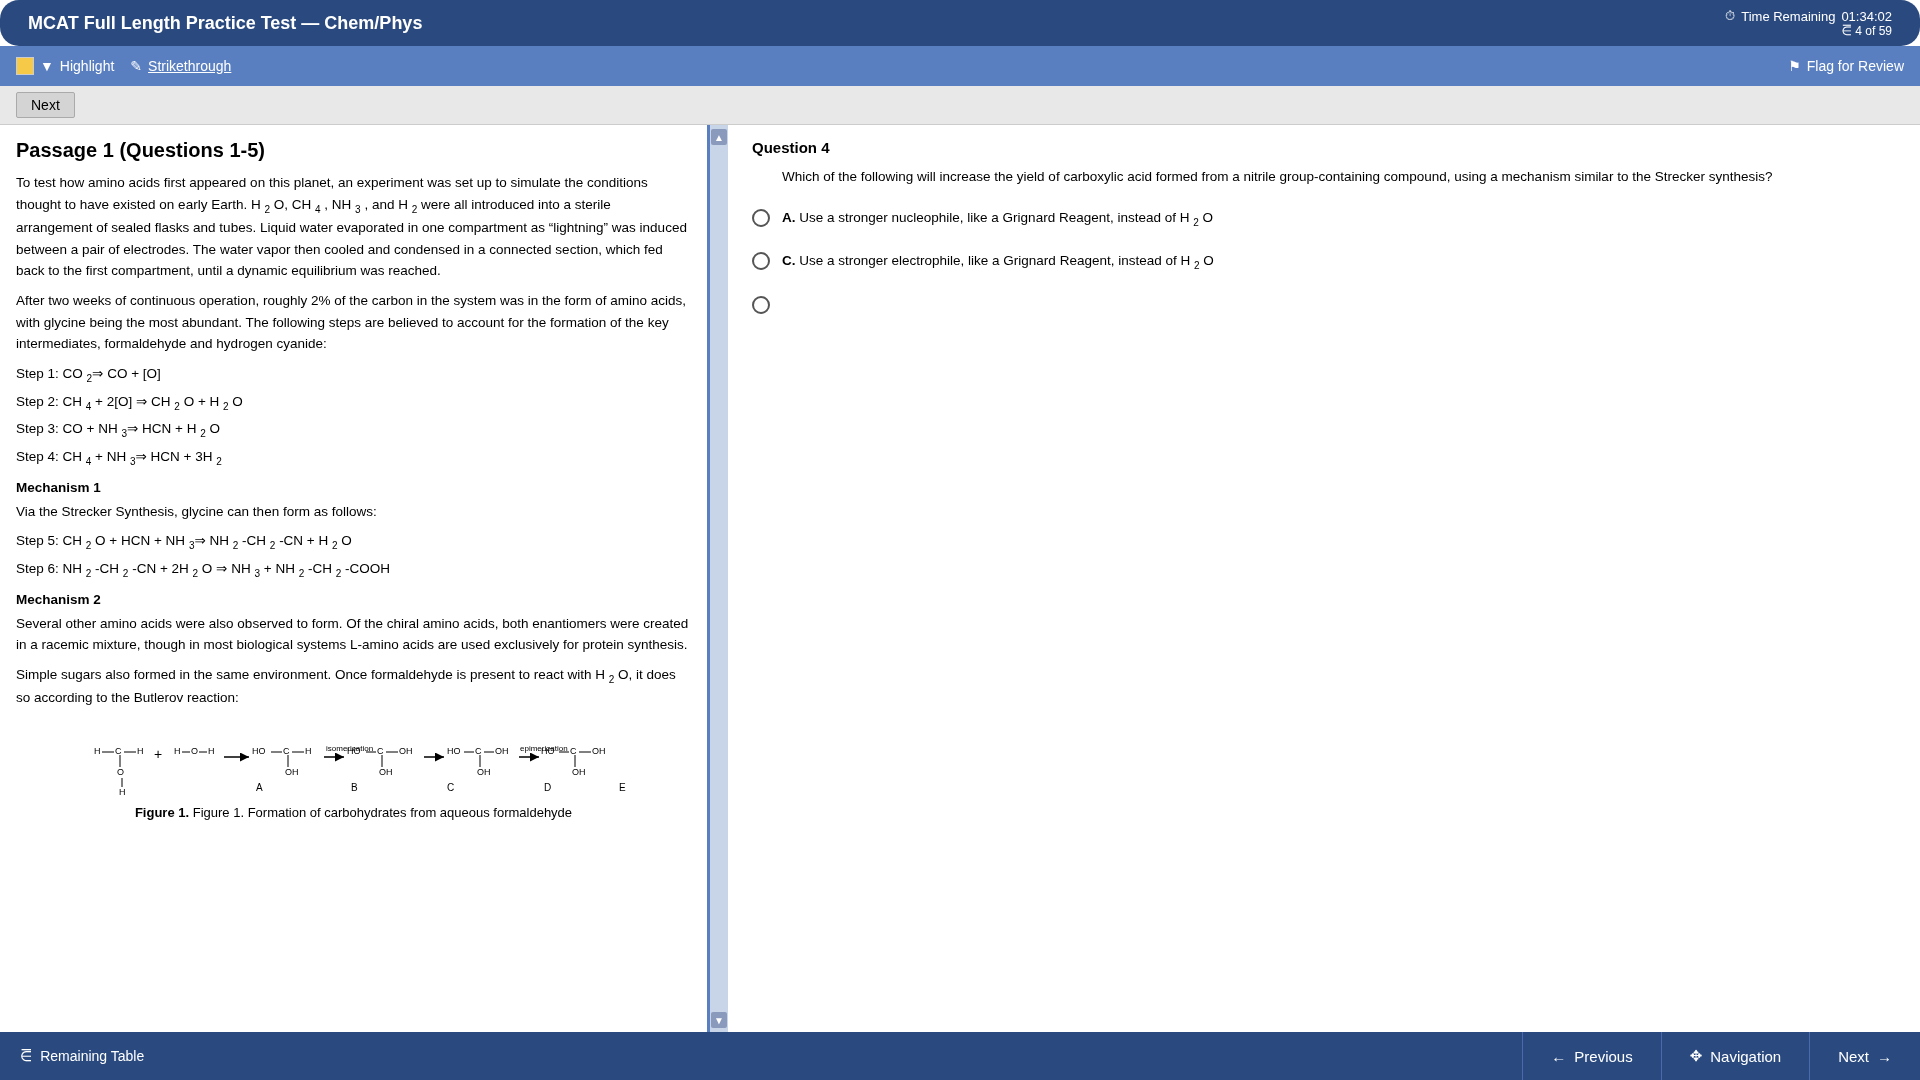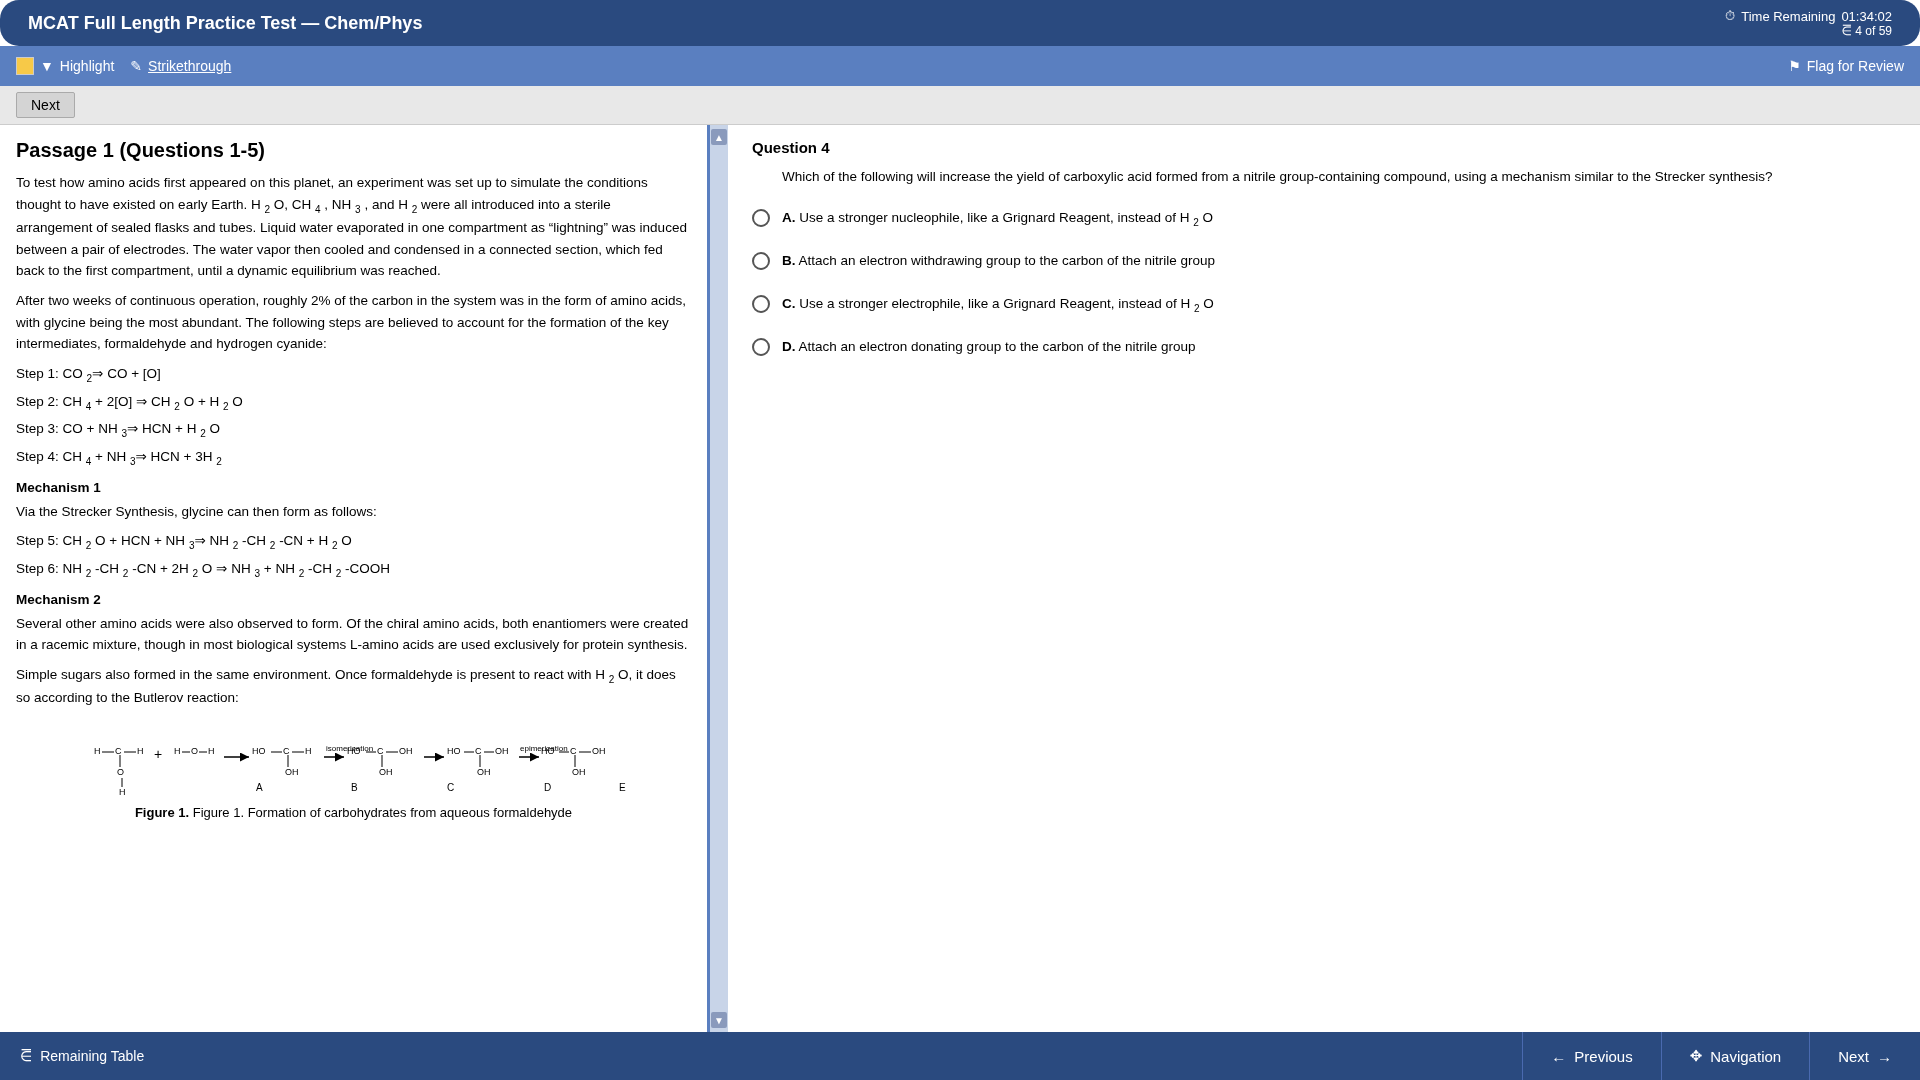--- a/index.html
+++ b/index.html
@@ -333,42 +333,31 @@
     <p class="question-text">Which of the following will increase the yield of carboxylic acid formed from a nitrile group-containing compound, using a mechanism similar to the Strecker synthesis?</p>
 
     <div class="answer-option">
       <div class="answer-radio"></div>
       <div class="answer-text">
         <span class="answer-label">A.</span>
         Use a stronger nucleophile, like a Grignard Reagent, instead of H <sub>2</sub> O
       </div>
     </div>
 
-    <div class="answer-option">
-      <div class="answer-radio"></div>
-      <div class="answer-text">
-        <span class="answer-label">B.</span>
-        Attach an electron withdrawing group to the carbon of the nitrile group
-      </div>
-    </div>
 
     <div class="answer-option">
       <div class="answer-radio"></div>
       <div class="answer-text">
         <span class="answer-label">C.</span>
         Use a stronger electrophile, like a Grignard Reagent, instead of H <sub>2</sub> O
       </div>
     </div>
 
     <div class="answer-option">
       <div class="answer-radio"></div>
-      <div class="answer-text">
-        <span class="answer-label">D.</span>
-        Attach an electron donating group to the carbon of the nitrile group
-      </div>
     </div>
   </div>
 </div>
 
 <div id="footer">
   <button id="periodic-table-btn">
     <span>⋶</span>
     <span>Remaining Table</span>
   </button>
   <div id="footer-nav">

